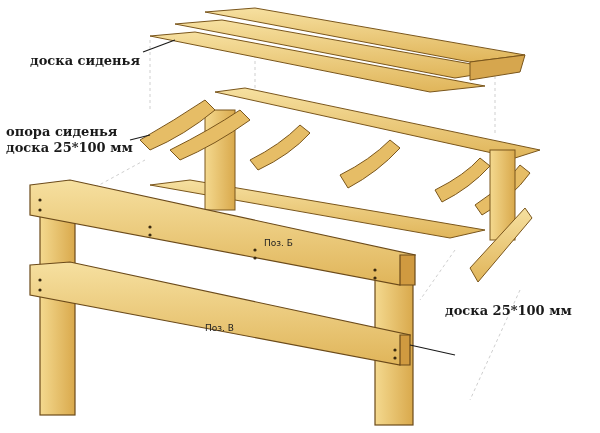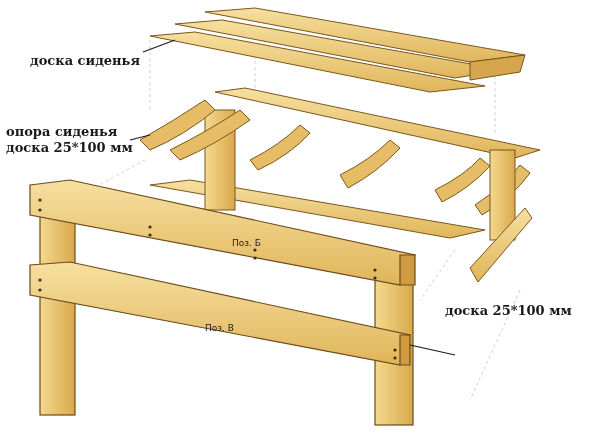--- a/index.html
+++ b/index.html
@@ -100,15 +100,15 @@
     <div>доска 25*100 мм</div>
   </div>
 
   <div class="lbl" style="left:445px;top:303px;">
     <div>доска 25*100 мм</div>
   </div>
 
   <div class="lbl" style="left:460px;top:349px;">
   </div>
 
-  <div class="pos" style="left:188px;top:238px;padding-left:44px;">Поз. Б</div>
+  <div class="pos" style="left:220px;top:238px;padding-left:44px;">Поз. Б</div>
   <div class="pos" style="left:205px;top:323px;">Поз. В</div>
 </div>
 
 </body></html>

